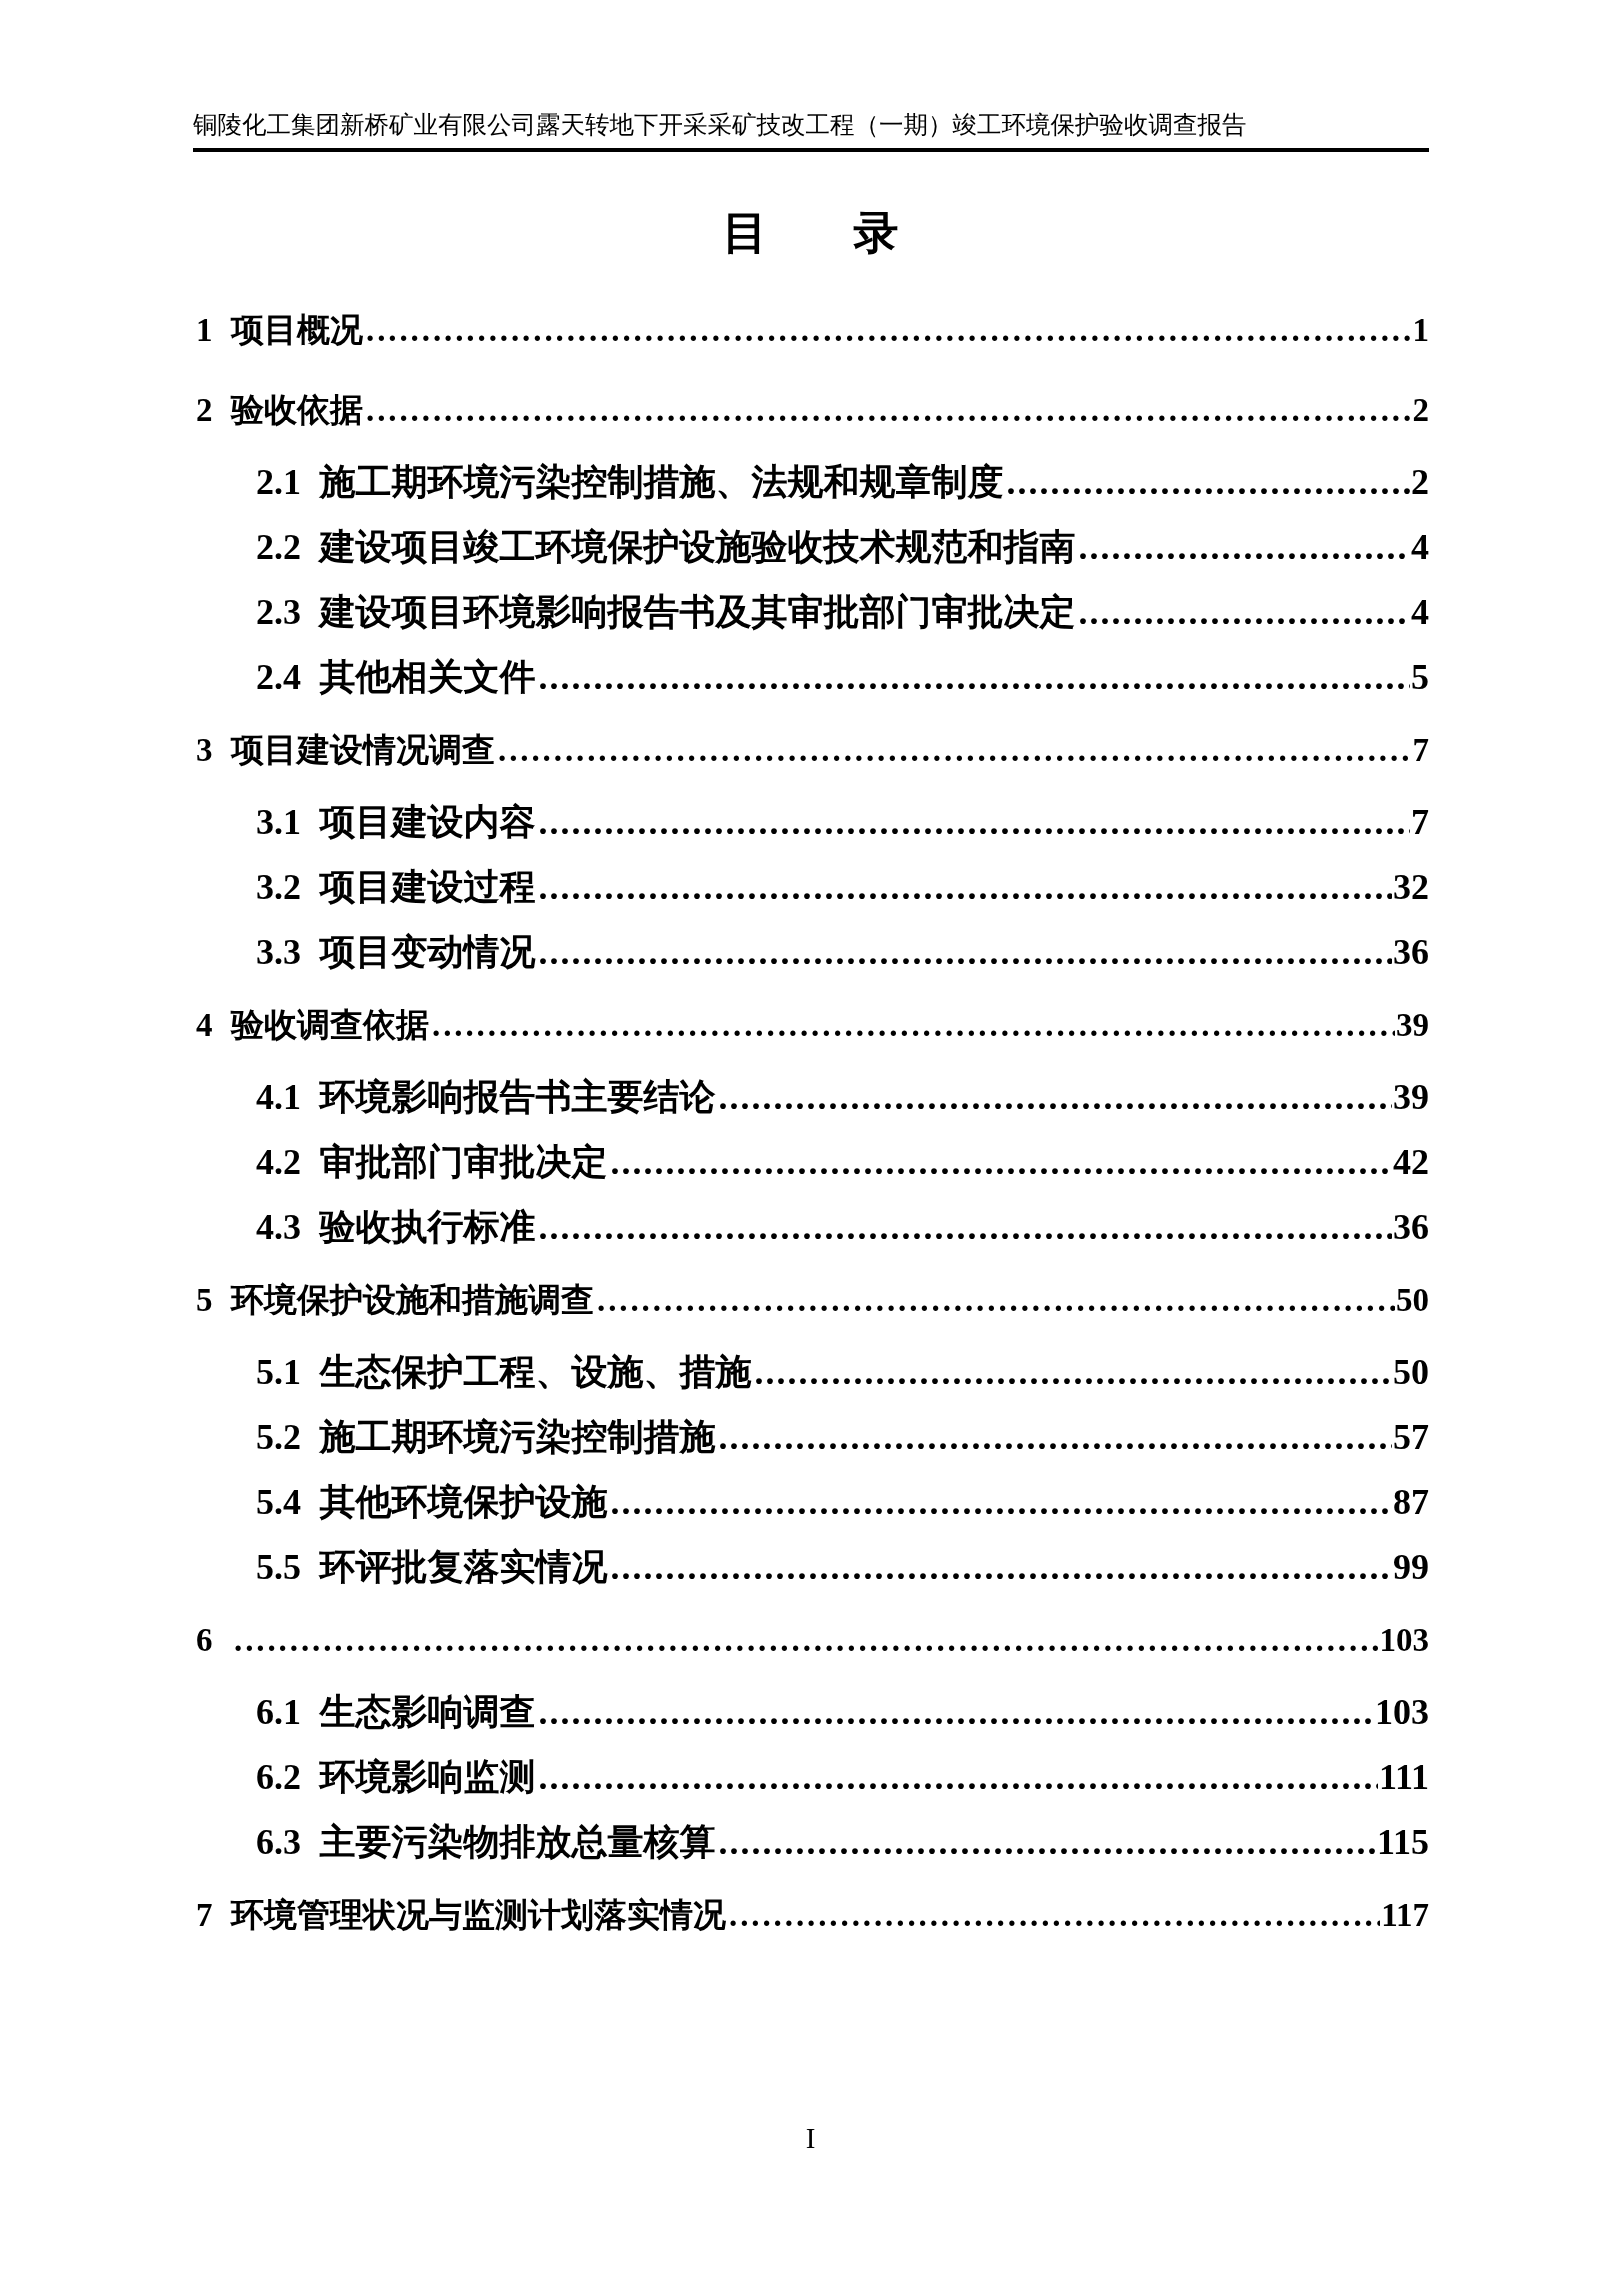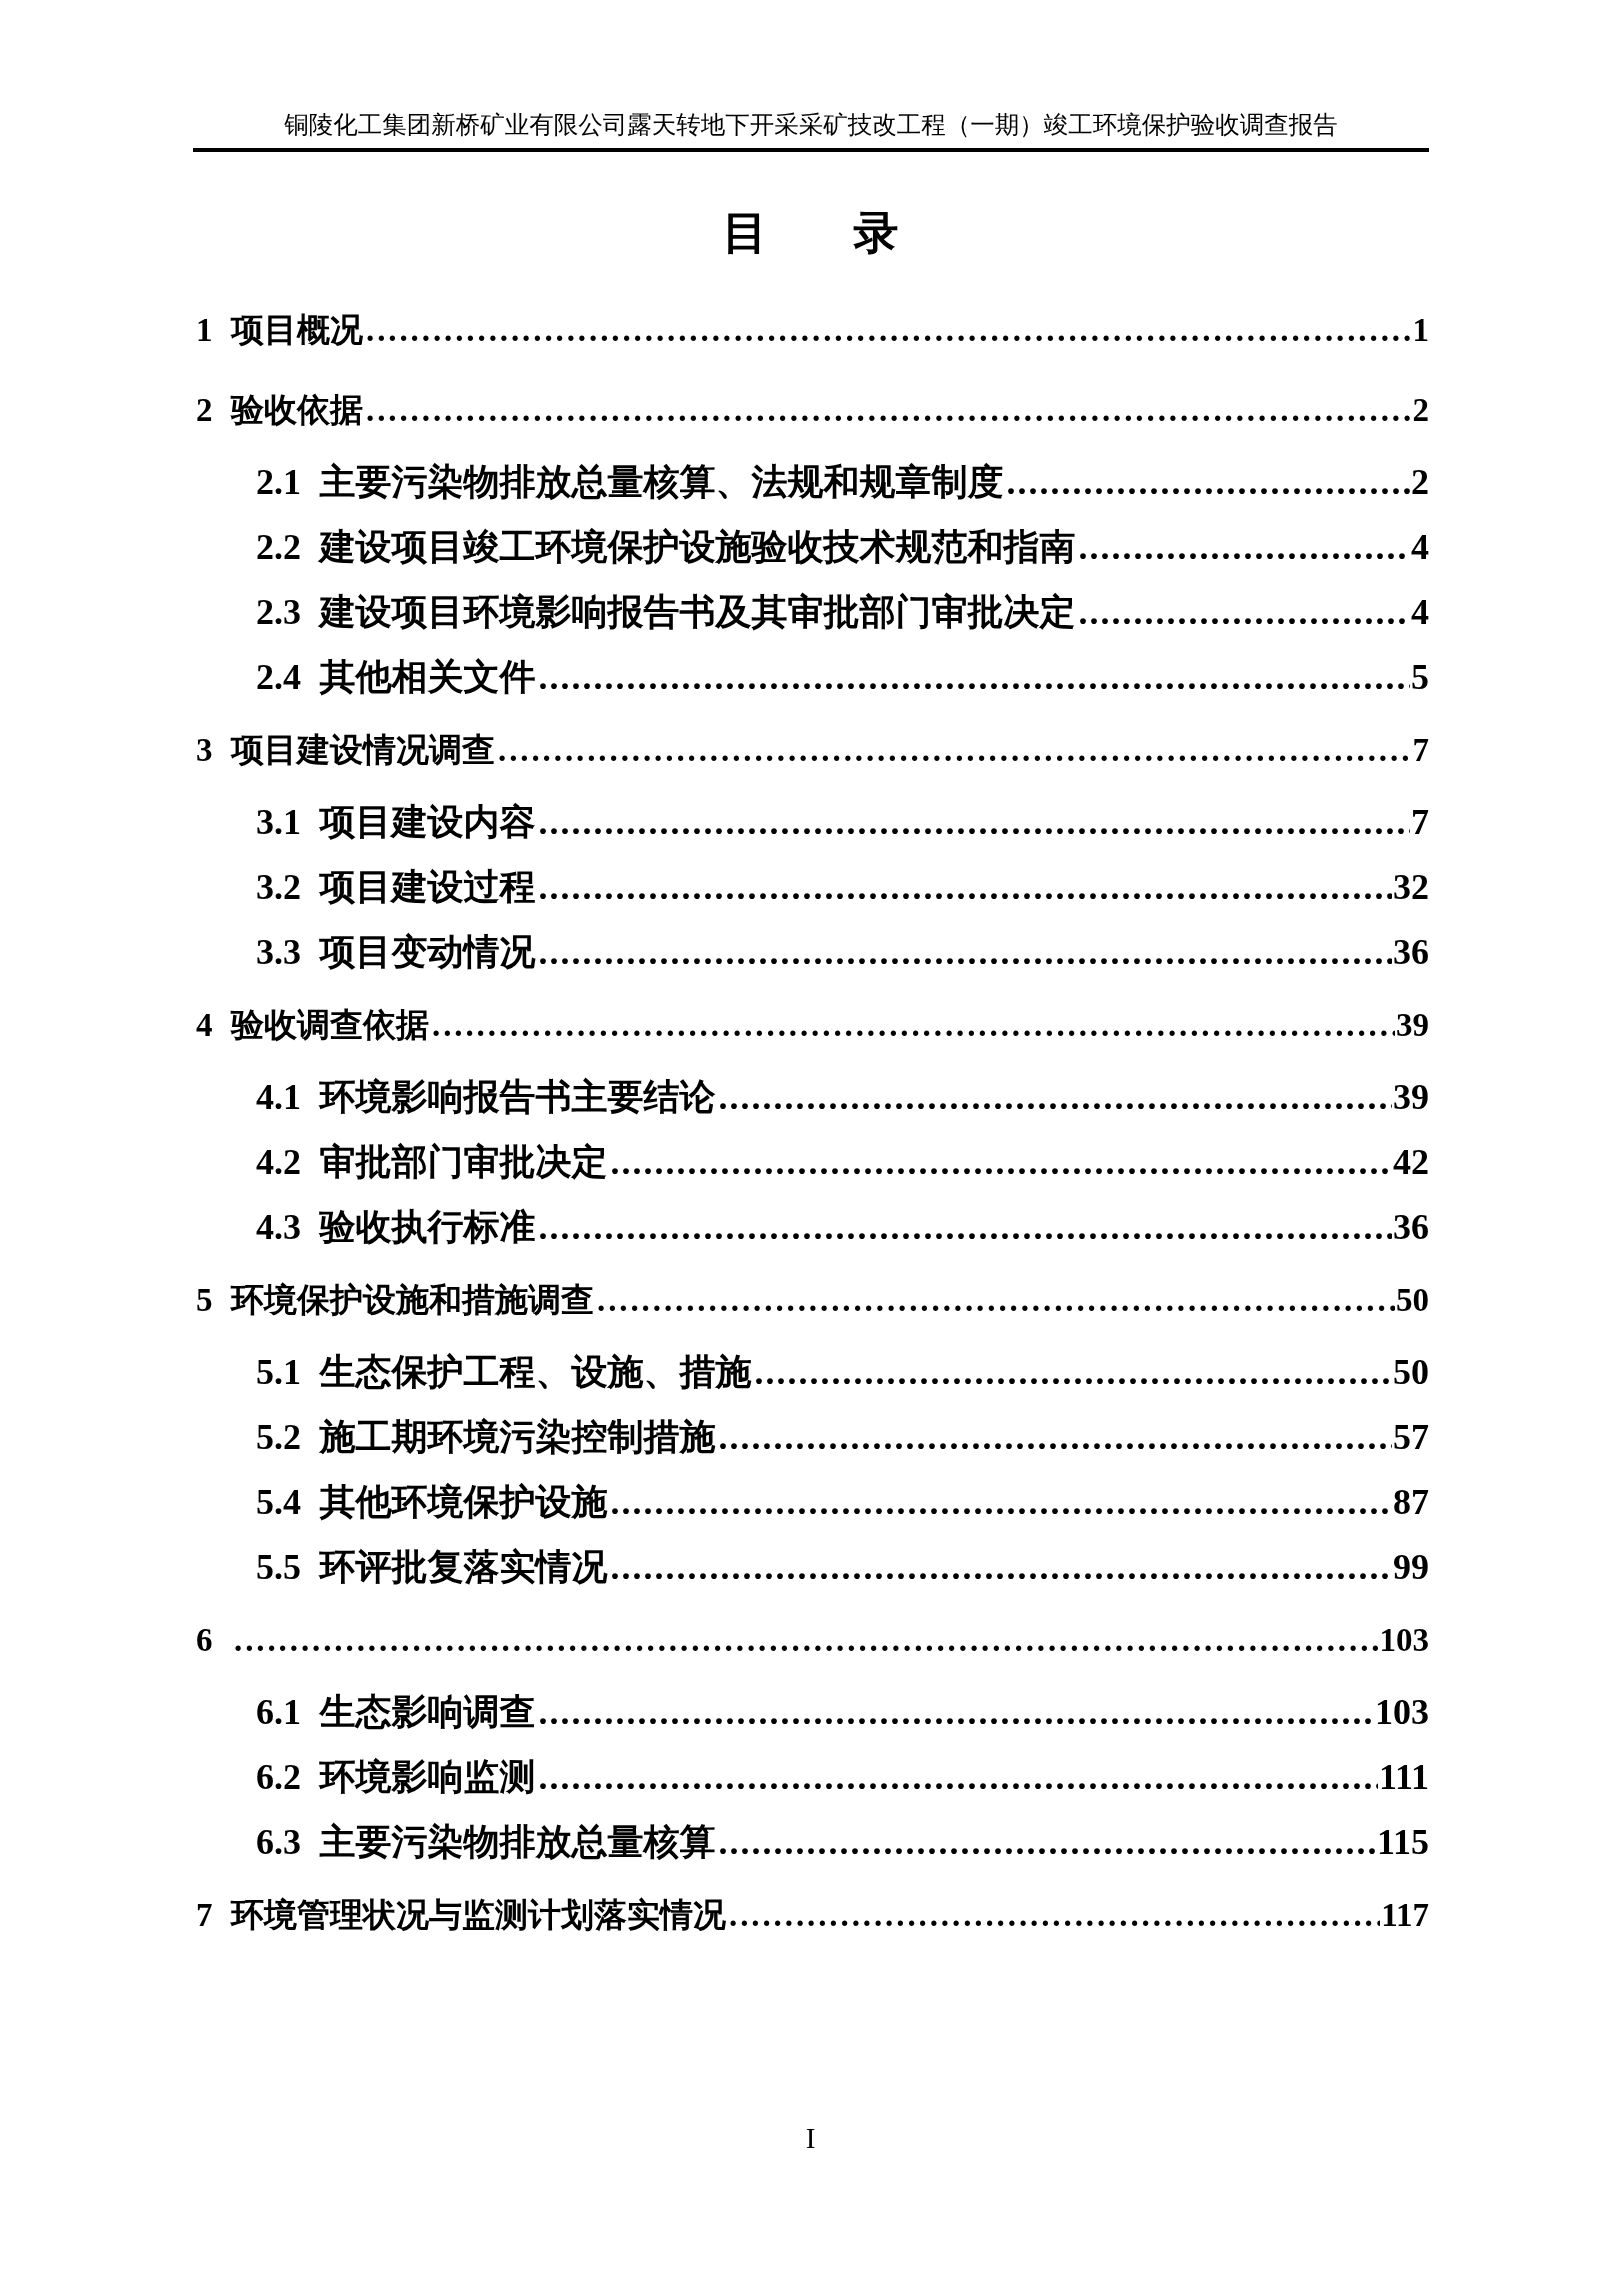--- a/index.html
+++ b/index.html
@@ -15,21 +15,20 @@
     color: #000000;
     font-family: "Liberation Serif", "DejaVu Serif", serif;
     overflow: hidden;
   }
   
   .page-header {
     position: absolute;
     top: 108px;
     left: 193px;
     width: 1236px;
-    text-align: center;
     font-size: 24.5px;
     line-height: 33px;
     padding-bottom: 6.9px;
     border-bottom: 4.9px solid #000000;
     white-space: nowrap;
   }
   
   .doc-title {
     position: absolute;
     top: 208px;
@@ -113,21 +112,21 @@
       <span class="toc-page">1</span>
     </div>
       <div class="toc-row l1">
       <span class="toc-num">2</span>
       <span class="toc-title">验收依据</span>
       <span class="toc-leader"></span>
       <span class="toc-page">2</span>
     </div>
       <div class="toc-row l2">
       <span class="toc-num">2.1</span>
-      <span class="toc-title">主要污染物排放总量核算、法规和规章制度</span>
+      <span class="toc-title">施工期环境污染控制措施、法规和规章制度</span>
       <span class="toc-leader"></span>
       <span class="toc-page">2</span>
     </div>
       <div class="toc-row l2">
       <span class="toc-num">2.2</span>
       <span class="toc-title">建设项目竣工环境保护设施验收技术规范和指南</span>
       <span class="toc-leader"></span>
       <span class="toc-page">4</span>
     </div>
       <div class="toc-row l2">

